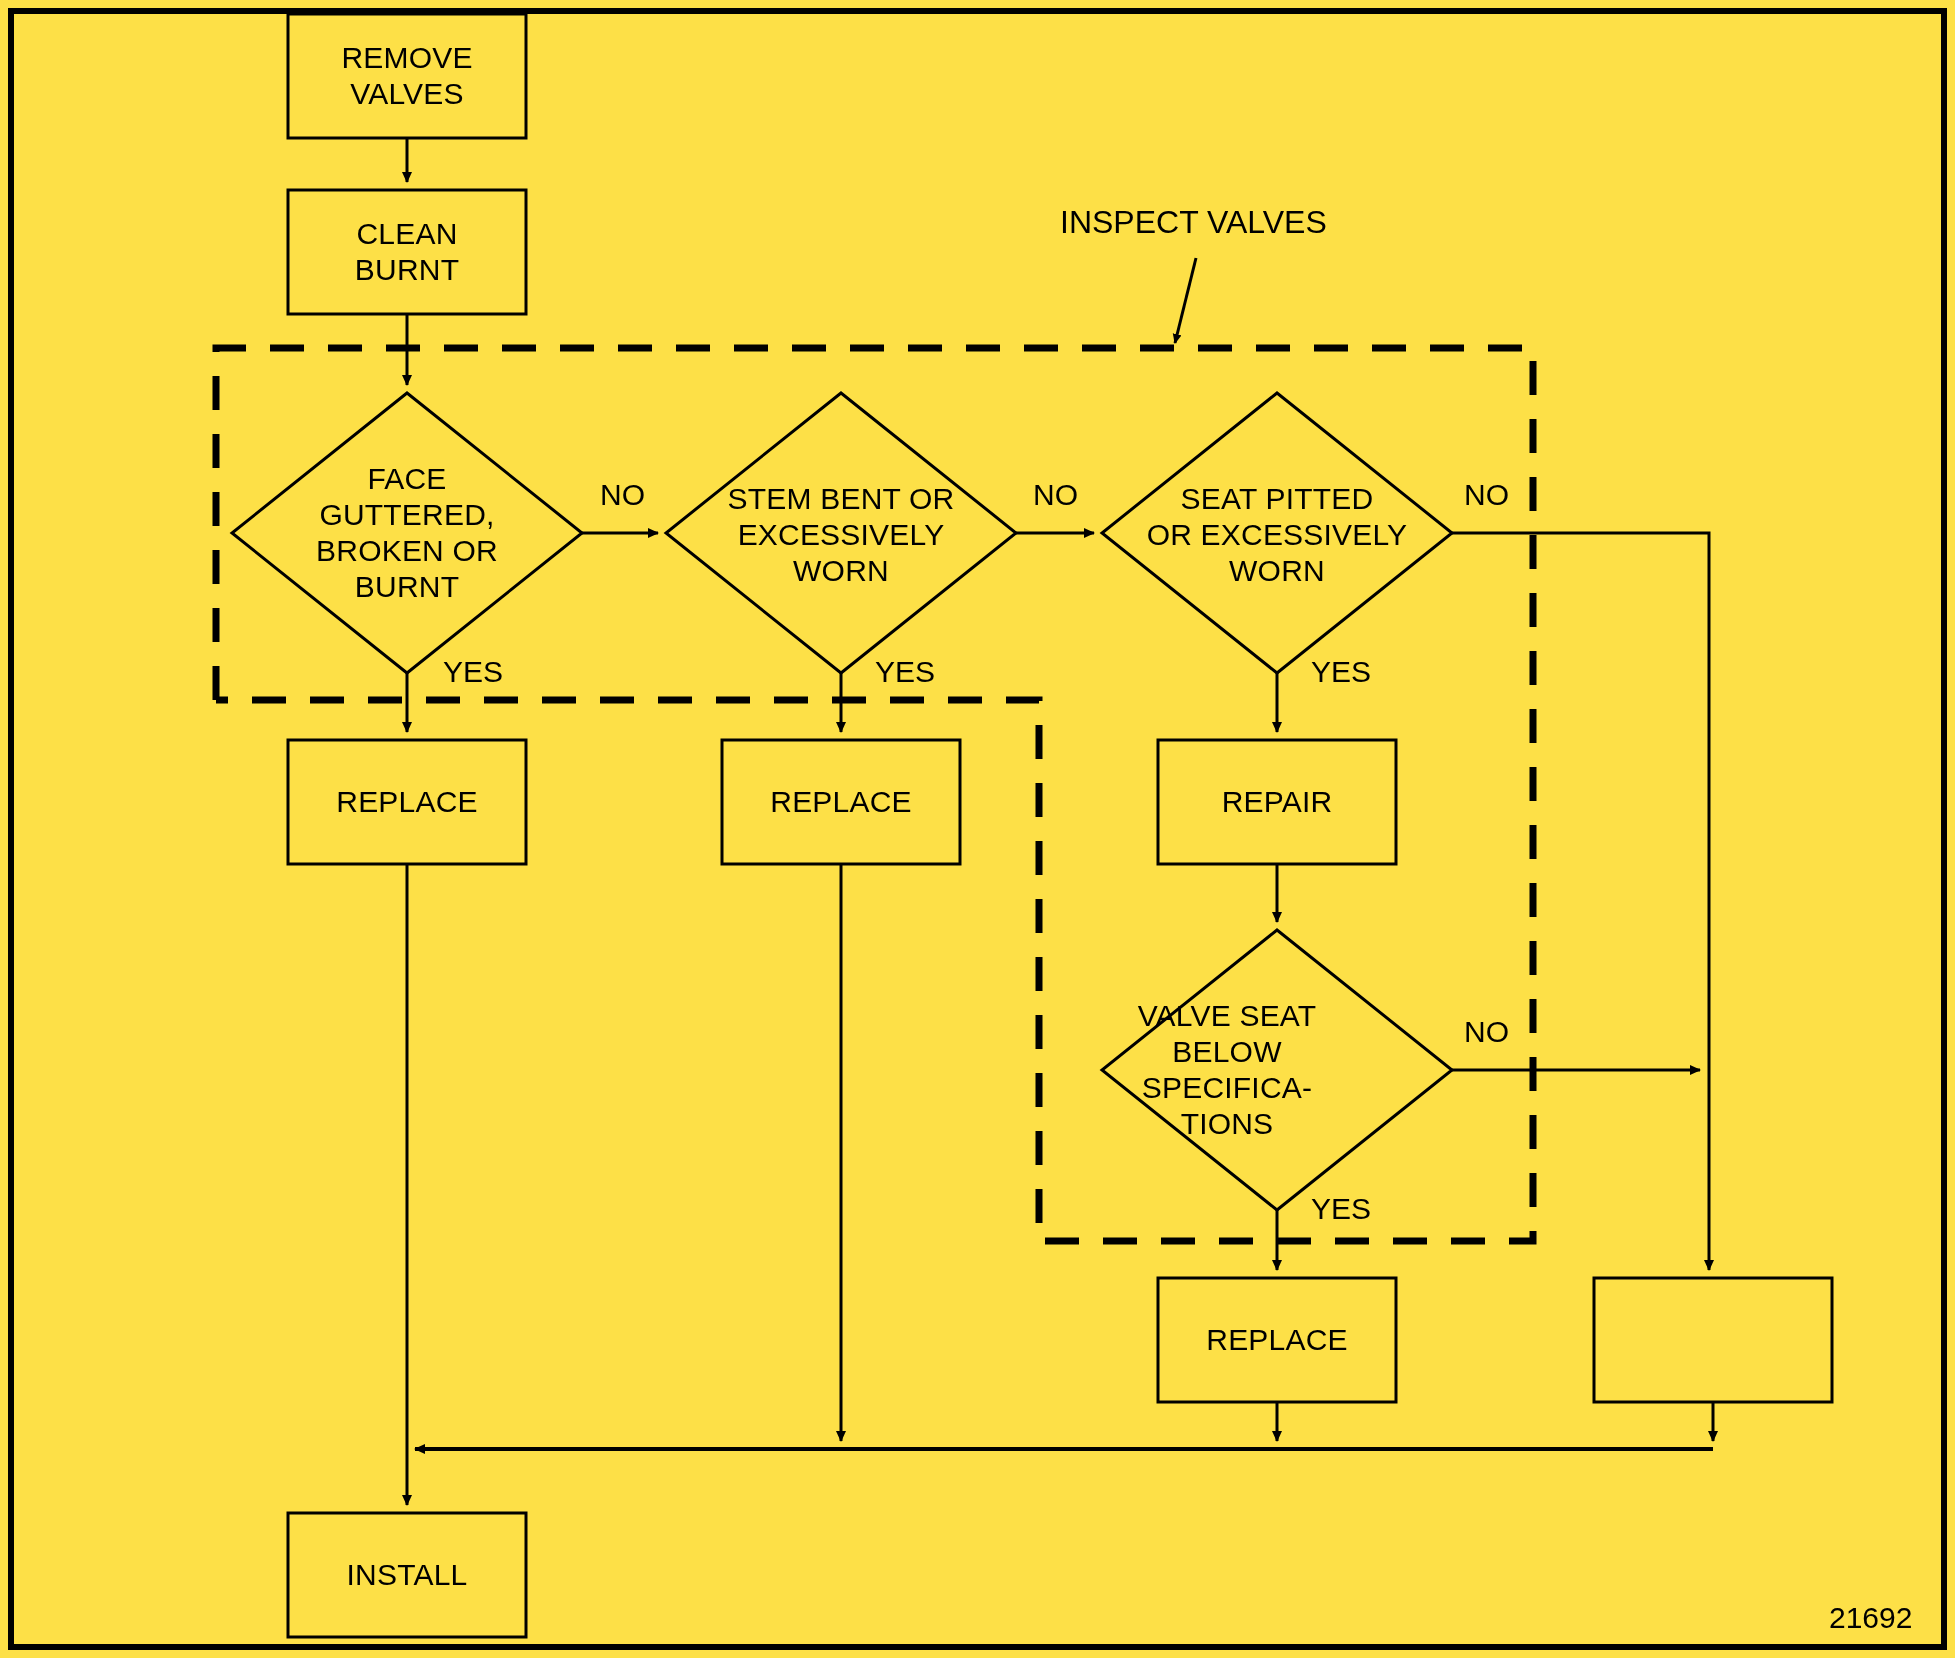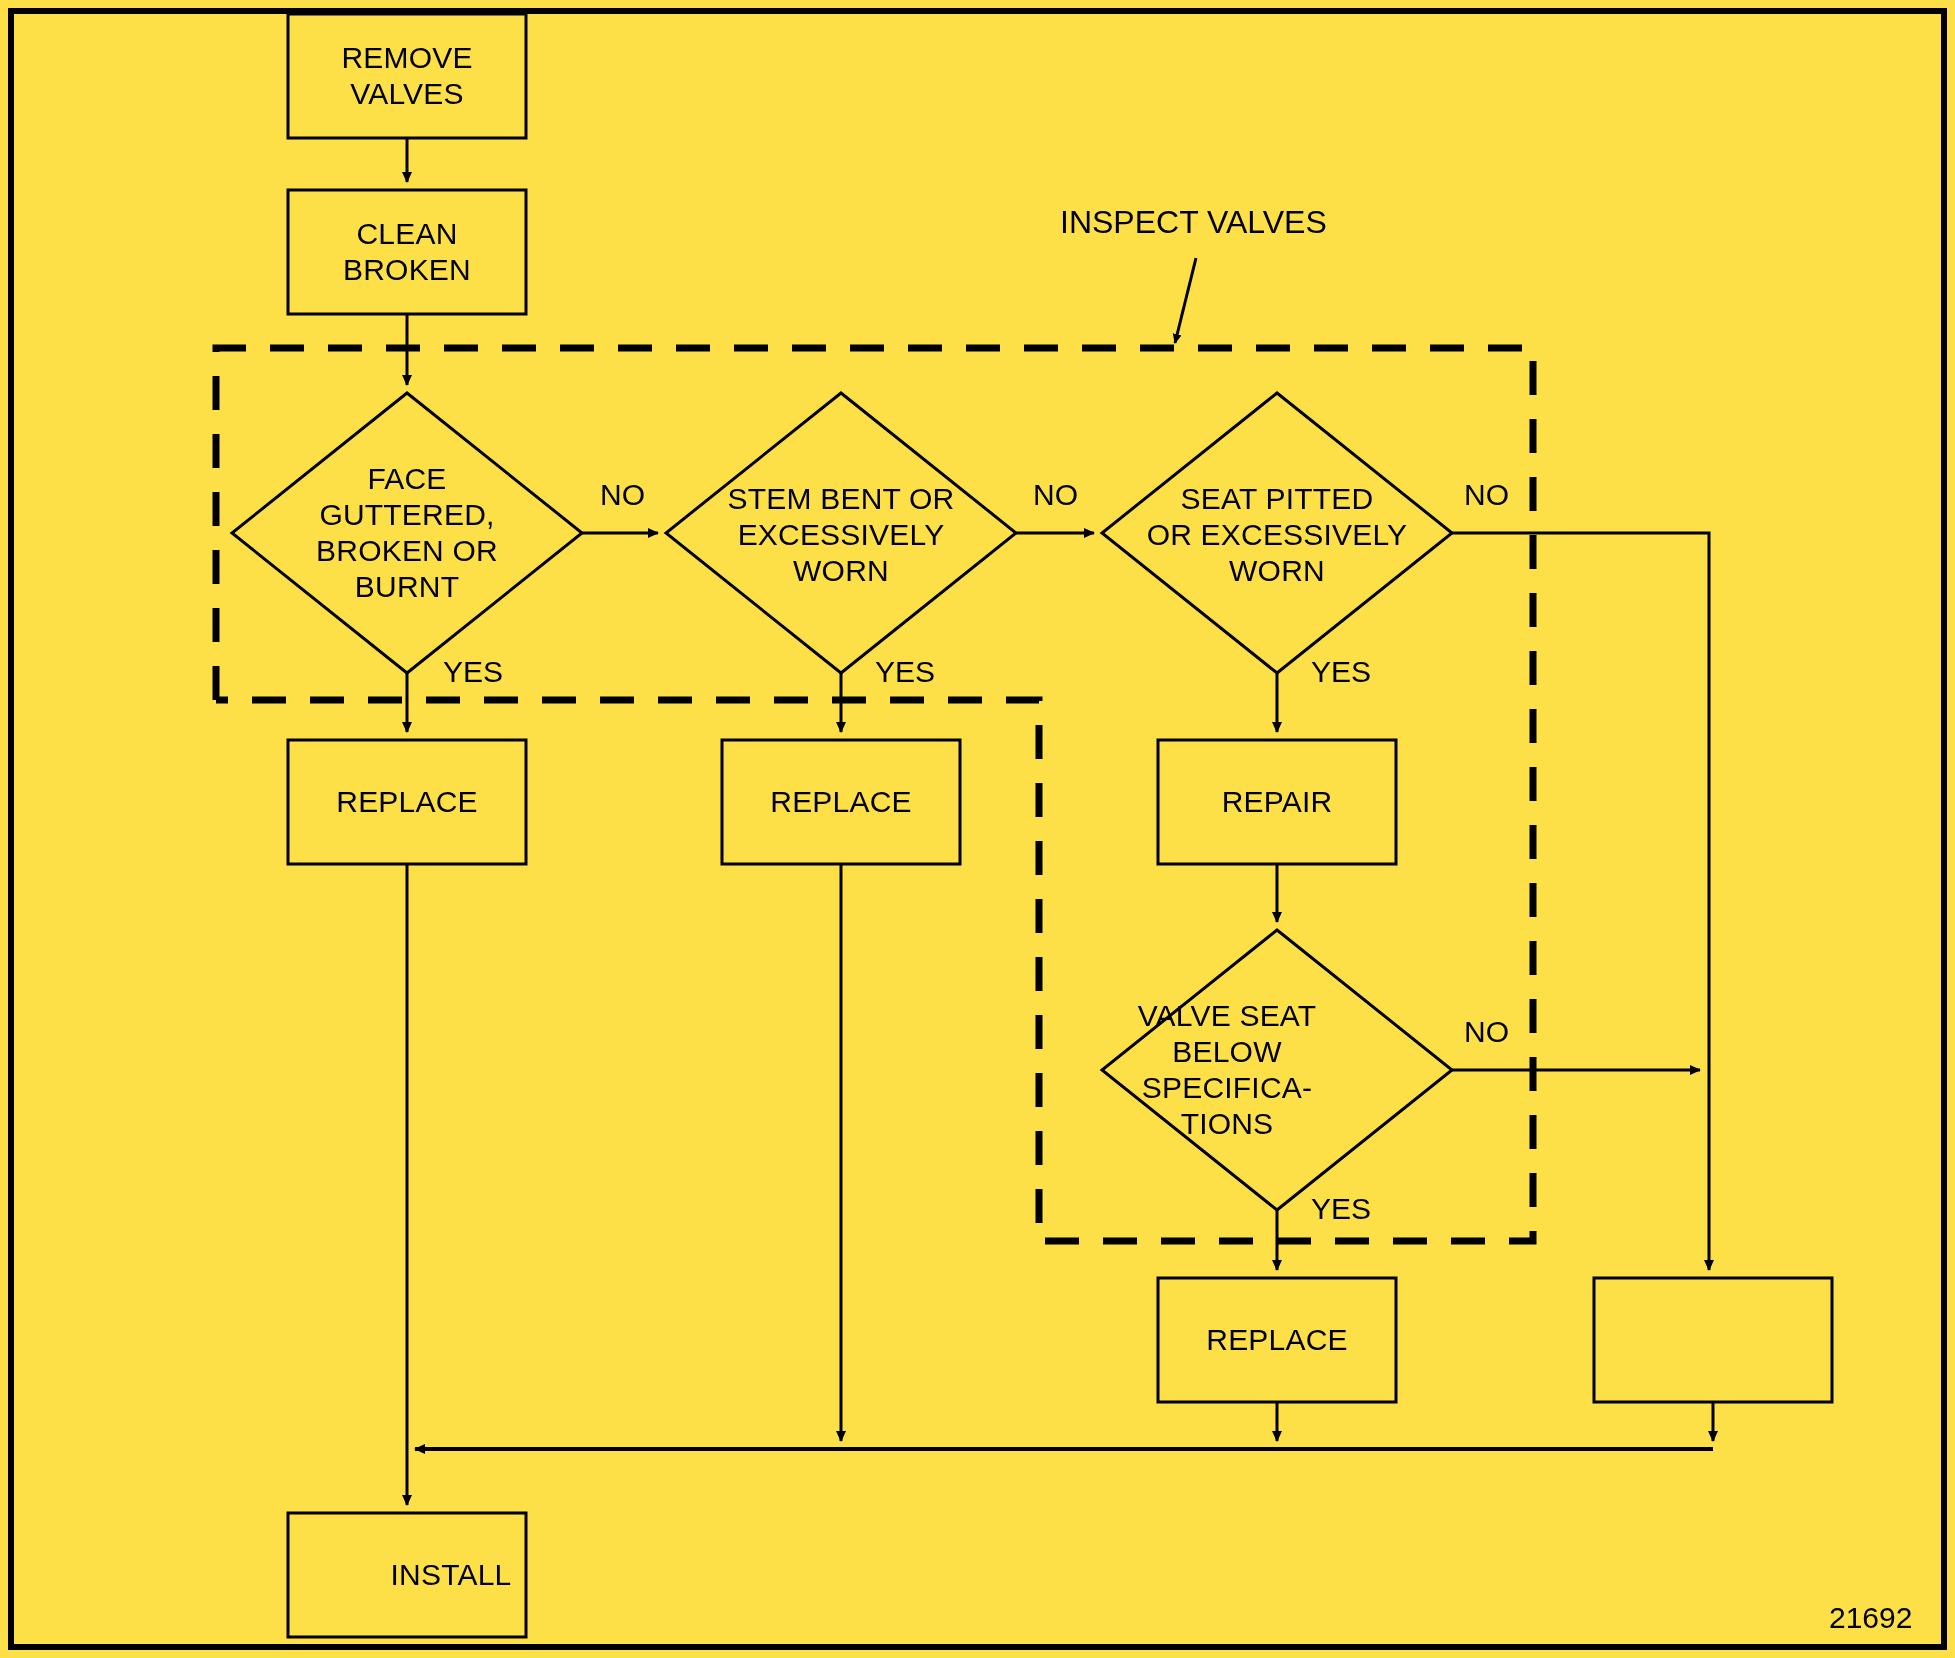--- a/index.html
+++ b/index.html
@@ -93,21 +93,21 @@
 
       <path d="M407,1449 L407,1505" marker-end="url(#arrow)"></path>
 
       <path d="M1196,258 L1175,343" marker-end="url(#arrow-sm)" stroke-width="3"></path>
     </g>
   </svg>
 
   <div class="node-label" style="left:288px;top:14px;width:238px;height:124px;">REMOVE
 VALVES</div>
   <div class="node-label" style="left:288px;top:190px;width:238px;height:124px;">CLEAN
-BROKEN</div>
+BURNT</div>
 
   <div class="node-label" style="left:262px;top:438px;width:290px;height:190px;text-align:center;">FACE
 GUTTERED,
 BROKEN OR
 BURNT</div>
   <div class="node-label" style="left:676px;top:460px;width:330px;height:150px;">STEM BENT OR
 EXCESSIVELY
 WORN</div>
   <div class="node-label" style="left:1106px;top:460px;width:342px;height:150px;">SEAT PITTED
 OR EXCESSIVELY
@@ -116,21 +116,21 @@
   <div class="node-label" style="left:288px;top:740px;width:238px;height:124px;">REPLACE</div>
   <div class="node-label" style="left:722px;top:740px;width:238px;height:124px;">REPLACE</div>
   <div class="node-label" style="left:1158px;top:740px;width:238px;height:124px;border-radius:30px;">REPAIR</div>
 
   <div class="node-label" style="left:1072px;top:975px;width:310px;height:190px;">VALVE SEAT
 BELOW
 SPECIFICA-
 TIONS</div>
 
   <div class="node-label" style="left:1158px;top:1278px;width:238px;height:124px;">REPLACE</div>
-  <div class="node-label" style="left:288px;top:1513px;width:238px;height:124px;padding-left:44px;">INSTALL</div>
+  <div class="node-label" style="left:288px;top:1513px;width:238px;height:124px;">INSTALL</div>
 
   <div class="edge-label" style="left:600px;top:478px;">NO</div>
   <div class="edge-label" style="left:443px;top:655px;">YES</div>
 
   <div class="edge-label" style="left:1033px;top:478px;">NO</div>
   <div class="edge-label" style="left:875px;top:655px;">YES</div>
 
   <div class="edge-label" style="left:1464px;top:478px;">NO</div>
   <div class="edge-label" style="left:1311px;top:655px;">YES</div>
 

